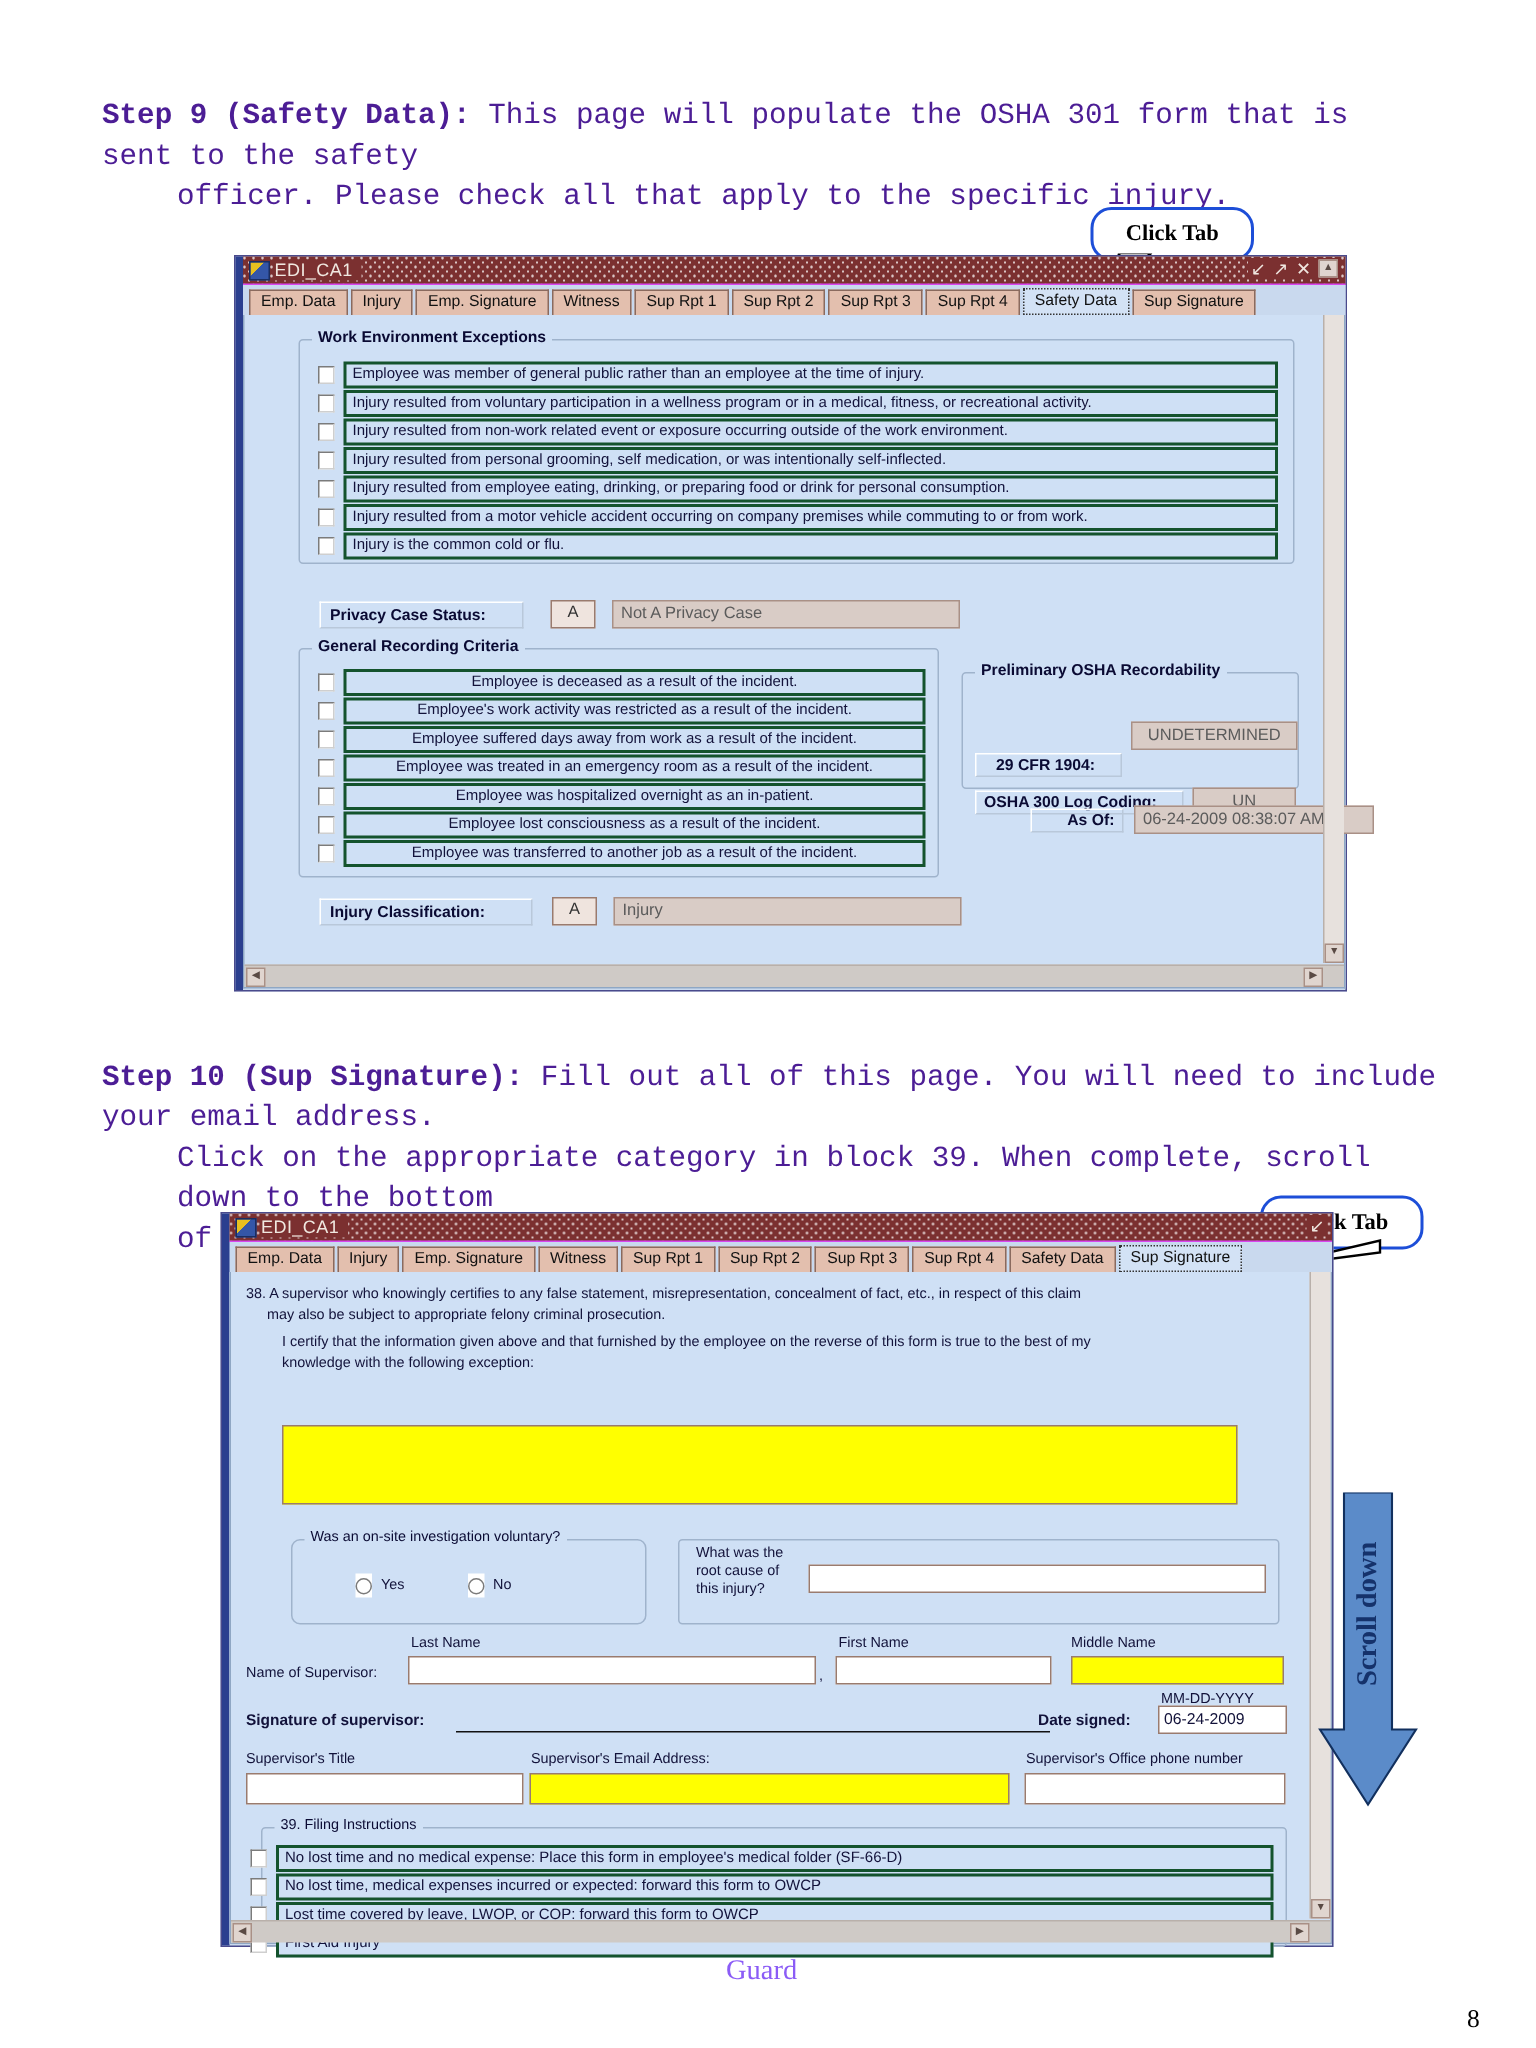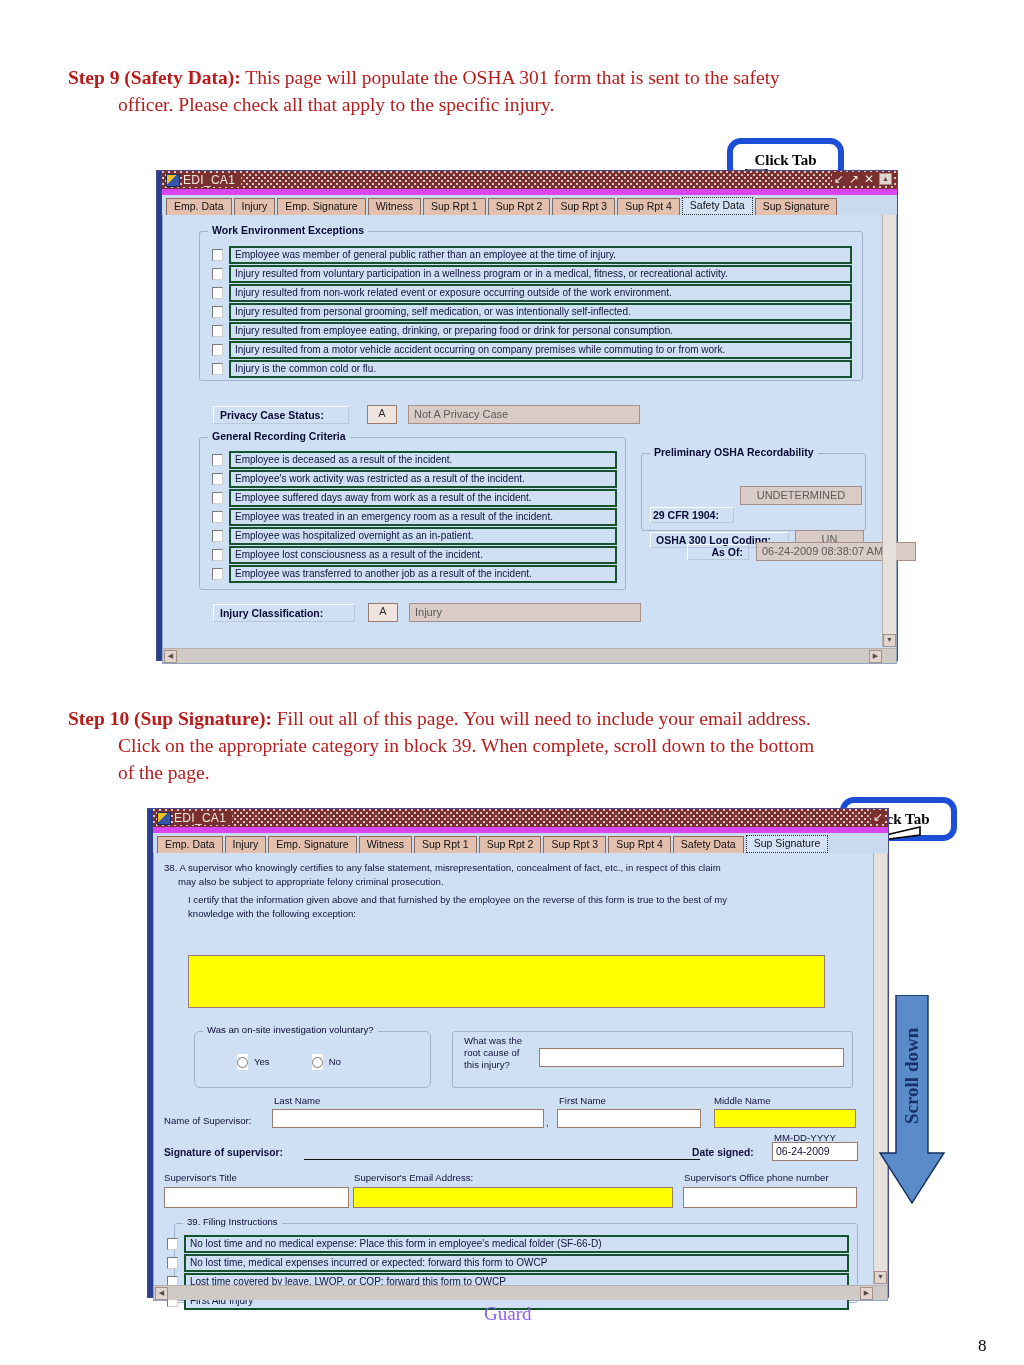--- a/index.html
+++ b/index.html
@@ -3,30 +3,30 @@
 <meta charset="utf-8">
 <title>EDI_CA1 Instructions Page 8</title>
 <style>
   html,body{margin:0;padding:0;}
   body{
     width:1024px;height:1365px;background:#ffffff;
     font-family:"Liberation Serif",serif;
     position:relative;overflow:hidden;
   }
   
-  .step{position:absolute;font-family:Liberation Serif, serif;font-size:19.5px;color:#b91c1c;line-height:27px;}
+  .step{position:absolute;font-family:Liberation Mono, monospace;font-size:19.5px;color:#4c1d95;line-height:27px;}
   .step b{font-weight:bold;}
   .step .indent{display:block;padding-left:50px;}
   
   .win{position:absolute;background:#c9d9ee;border:1px solid #4a4a8c;box-sizing:border-box;}
   .win-outer-l{position:absolute;left:0;top:0;bottom:0;width:5px;background:#2b3f8f;}
   .titlebar{
     height:18px;background:#7b3030;position:relative;
     display:flex;align-items:center;overflow:hidden;
-    border-bottom:6px solid #d946ef;
+    border-bottom:1px solid #d946ef;
   }
   .titlebar .hatch{
     position:absolute;left:0;top:0;right:0;bottom:0;
     background-image:
       radial-gradient(circle at 1px 1px, rgba(255,255,255,.85) .8px, transparent 1px),
       radial-gradient(circle at 4px 4px, rgba(255,255,255,.85) .8px, transparent 1px);
     background-size:6px 6px;
     opacity:.85;
   }
   .title-ico{position:relative;z-index:2;width:14px;height:13px;margin-left:4px;margin-right:3px;
@@ -86,21 +86,21 @@
   .smlabel.b{font-weight:bold;font-size:10.3px;}
   .radio{width:9px;height:9px;border-radius:50%;border:1px solid #7b7b7b;background:#fff;display:inline-block;vertical-align:middle;}
   .radio-cell{display:inline-flex;align-items:center;gap:6px;}
   .radio-well{background:#fff;width:11px;height:16px;display:inline-flex;align-items:center;justify-content:center;}
   
   .sb-v{position:absolute;top:0;right:0;width:13px;bottom:0;background:#e7e1dd;border-left:1px solid #b9b0aa;}
   .sb-h{position:absolute;left:0;right:0;bottom:0;height:14px;background:#cfcac6;border-top:1px solid #b9b0aa;}
   .sb-btn{background:#e0d5cf;border:1px solid #a99086;width:11px;height:11px;font-size:7px;line-height:9px;text-align:center;color:#5a4a44;font-family:"Liberation Sans",sans-serif;}
   
   .callout{
-    position:absolute;background:#fff;border:6px solid #1d4ed8;border-radius:14px;
+    position:absolute;background:#fff;border:2px solid #1d4ed8;border-radius:14px;
     font-family:"Liberation Serif",serif;font-weight:bold;font-size:15px;color:#000;
     display:flex;align-items:center;justify-content:center;
   }
   .scroll-arrow{position:absolute;}
   .scroll-arrow .lbl{
     position:absolute;left:0;top:0;width:100%;height:100%;
     display:flex;align-items:center;justify-content:center;
     font-family:"Liberation Serif",serif;font-weight:bold;font-size:19px;color:#15326b;
     writing-mode:vertical-rl;text-orientation:mixed;
     transform:rotate(180deg);
@@ -189,21 +189,21 @@
         </div>
       </div>
     </div>
 
     <div style="position:absolute;left:50px;top:190px;display:flex;align-items:center;gap:0;">
       <div class="lbl-box" style="width:122px;">Privacy Case Status:</div>
       <div class="btn-sm" style="width:28px;height:17px;margin-left:18px;">A</div>
       <div class="ro-field" style="width:220px;margin-left:11px;">Not A Privacy Case</div>
     </div>
 
-    <div class="group" style="left:36px;top:222px;width:425px;height:151px;">
+    <div class="group" style="left:36px;top:222px;width:425px;height:151px;text-align:center;">
       <div class="glabel">General Recording Criteria</div>
       <div style="padding:13px 8px 0 12px;">
         <div class="ckrow">
           <div class="cbox"></div>
           <div class="ctext">Employee is deceased as a result of the incident.</div>
         </div>
         <div class="ckrow">
           <div class="cbox"></div>
           <div class="ctext">Employee's work activity was restricted as a result of the incident.</div>
         </div>
@@ -227,21 +227,21 @@
           <div class="cbox"></div>
           <div class="ctext">Employee was transferred to another job as a result of the incident.</div>
         </div>
       </div>
     </div>
 
     <div class="group" style="left:478px;top:238px;width:223px;height:76px;">
       <div class="glabel">Preliminary OSHA Recordability</div>
       <div style="padding:14px 0 0 8px;">
         <div style="display:flex;align-items:center;">
-          <div class="lbl-box" style="width:78px;padding:1px 2px;margin-top:39px;">29 CFR 1904:</div>
+          <div class="lbl-box" style="width:78px;padding:1px 13px;margin-top:39px;">29 CFR 1904:</div>
           <div class="ro-field center" style="width:110px;margin-left:6px;">UNDETERMINED</div>
         </div>
         <div style="display:flex;align-items:center;margin-top:7px;">
           <div class="lbl-box" style="width:127px;padding:1px 5px;">OSHA 300 Log Coding:</div>
           <div class="ro-field center" style="width:57px;margin-left:6px;">UN</div>
         </div>
       </div>
     </div>
 
     <div style="position:absolute;left:524px;top:327px;display:flex;align-items:center;">

